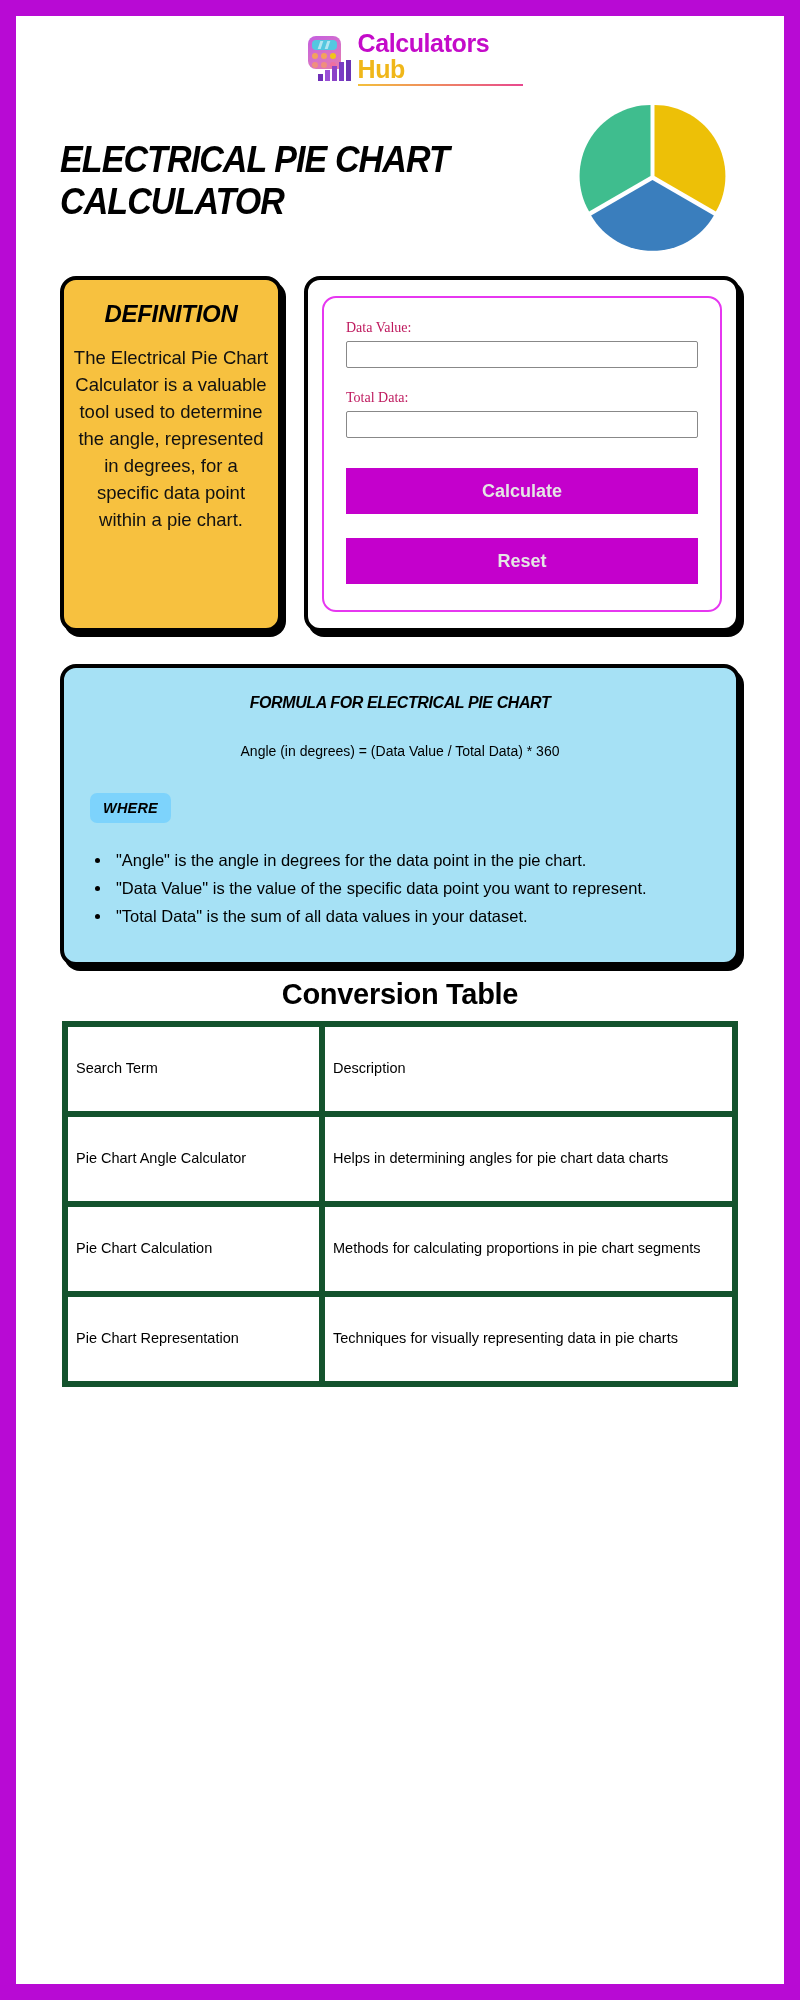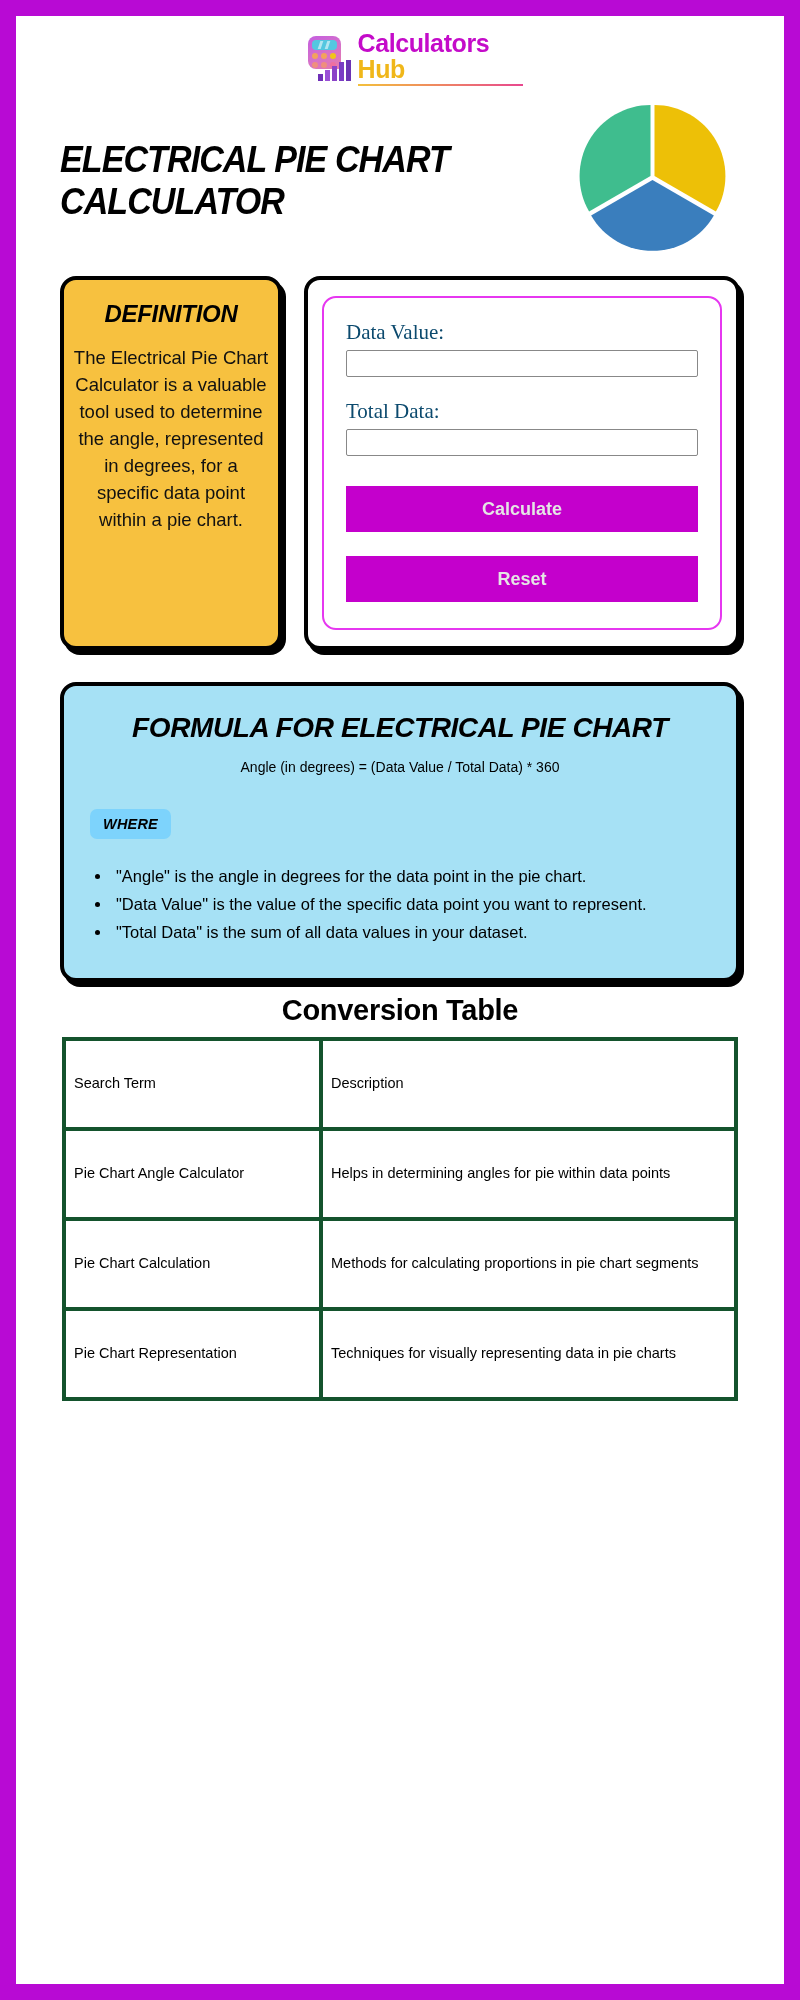--- a/index.html
+++ b/index.html
@@ -192,22 +192,22 @@
   .calc-inner {
     flex: 1;
     border: 2px solid #e637f0;
     border-radius: 14px;
     padding: 22px 22px 26px;
     display: flex;
     flex-direction: column;
   }
   .field-label {
     font-family: "Liberation Serif", serif;
-    font-size: 21px;
-    color: #0c4a6e;
+    font-size: 14px;
+    color: #be185d;
     margin-bottom: 5px;
   }
   .field-input {
     display: block;
     width: 100%;
     height: 27px;
     border: 1px solid #888;
     border-radius: 2px;
     background: #fff;
     font-size: 14px;
@@ -234,25 +234,25 @@
   .formula-card {
     margin: 32px 44px 0 44px;
     background: #a6e1f5;
     border: 4px solid #000;
     border-radius: 16px;
     box-shadow: 4px 5px 0 #000;
     padding: 26px 26px 28px;
   }
   .formula-heading {
     text-align: center;
-    font-size: 28px;
+    font-size: 16px;
     font-weight: 900;
     font-style: italic;
     letter-spacing: -.4px;
-    margin-bottom: 14px;
+    margin-bottom: 30px;
   }
   .formula-eq {
     text-align: center;
     font-size: 14px;
     line-height: 1.35;
     margin-bottom: 32px;
     padding: 0 24px;
   }
   .where-badge {
     display: inline-block;
@@ -283,21 +283,21 @@
     letter-spacing: -.3px;
     margin: 12px 0 10px;
   }
   .conv-table {
     width: 676px;
     margin: 0 auto;
     border-collapse: collapse;
     table-layout: fixed;
   }
   .conv-table td {
-    border: 4px solid #14532d;
+    border: 6px solid #14532d;
     padding: 18px 8px;
     font-size: 14.5px;
     line-height: 1.45;
     vertical-align: middle;
     height: 90px;
   }
   .conv-table td:first-child { width: 257px; }
 </style>
 </head>
 <body>
@@ -377,21 +377,21 @@
 
   <div class="table-title">Conversion Table</div>
   <table class="conv-table">
     <tbody>
       <tr>
         <td>Search Term</td>
         <td>Description</td>
       </tr>
       <tr>
         <td>Pie Chart Angle Calculator</td>
-        <td>Helps in determining angles for pie within data points</td>
+        <td>Helps in determining angles for pie chart data charts</td>
       </tr>
       <tr>
         <td>Pie Chart Calculation</td>
         <td>Methods for calculating proportions in pie chart segments</td>
       </tr>
       <tr>
         <td>Pie Chart Representation</td>
         <td>Techniques for visually representing data in pie charts</td>
       </tr>
     </tbody>

